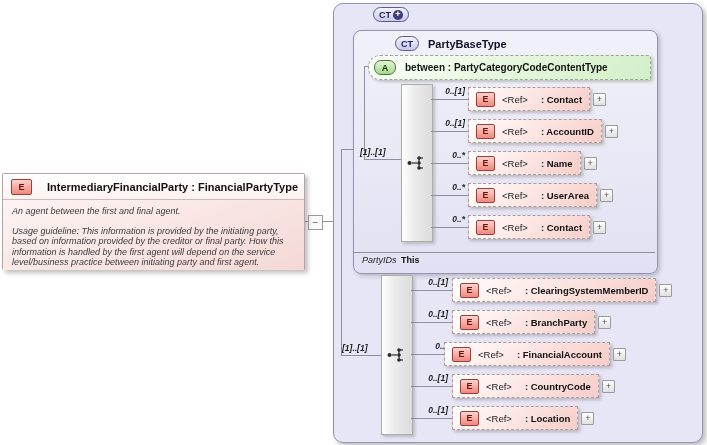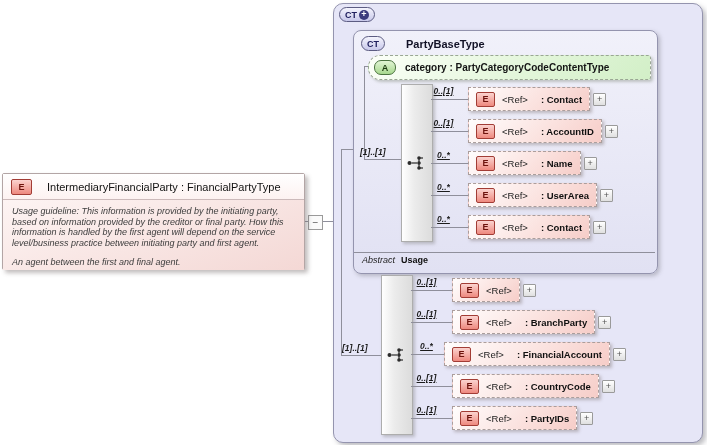--- a/index.html
+++ b/index.html
@@ -11,21 +11,21 @@
   .hline{position:absolute;height:1px;background:#8f8f9b;}
   .vline{position:absolute;width:1px;background:#8f8f9b;}
 
   
   .ct-outer{position:absolute;left:333px;top:3px;width:368px;height:438px;
     background:#e6e6f7;border:1px solid #9494ae;border-radius:10px;
     box-shadow:3px 3px 5px rgba(110,110,120,.45);}
   .ct-inner{position:absolute;left:353px;top:30px;width:303px;height:242px;
     background:linear-gradient(180deg,#f1f1fa,#e1e1f3);border:1px solid #9494ae;
     border-radius:8px;box-shadow:2px 2px 4px rgba(110,110,120,.4);}
-  .ct-header{position:absolute;display:flex;align-items:center;gap:21px;white-space:nowrap;}
+  .ct-header{position:absolute;display:flex;align-items:center;gap:9px;white-space:nowrap;margin-left:34px;}
   .ct-title{font-size:11px;font-weight:bold;color:#121226;}
   .ct-badge{display:inline-flex;align-items:center;justify-content:center;height:13px;
     padding:0 5px;border:1px solid #5c5c82;border-radius:8px;
     background:linear-gradient(180deg,#f4f4fd,#c8c8ea);color:#20205e;
     font-size:9px;font-weight:bold;}
   .ct-plus{width:10px;height:10px;border-radius:50%;background:#3c3c7e;color:#fff;
     font-size:9px;line-height:9px;display:flex;align-items:center;justify-content:center;
     margin-left:2px;font-weight:bold;}
 
   
@@ -61,38 +61,38 @@
   .plus{width:11px;height:11px;border:1px solid #9a9a9a;border-radius:1px;
     background:linear-gradient(180deg,#ffffff,#e0e0e0);color:#555;
     font-size:9px;line-height:9px;display:flex;align-items:center;justify-content:center;
     margin-left:3px;flex:none;}
   .minus{position:absolute;left:308px;top:215px;width:13px;height:13px;
     border:1px solid #9a9a9a;background:#fafafa;color:#555;font-size:10px;
     display:flex;align-items:center;justify-content:center;}
 
   .card-label{position:absolute;font-size:8.5px;font-style:italic;font-weight:bold;
     color:#1c1c1c;white-space:nowrap;}
-  .t-right{text-align:center;text-decoration:underline;}
+  .t-right{text-align:right;}
   .t-center{text-align:left;}
 
   
   .abstract-label{position:absolute;left:362px;top:255px;font-size:9px;
     font-style:italic;color:#222;}
   .abstract-value{position:absolute;left:401px;top:255px;font-size:9px;
     font-weight:bold;color:#111;}
 
   
   .left-elem{position:absolute;left:2px;top:173px;width:303px;height:97px;
     background:#fff;border:1px solid #b3a5a5;border-radius:2px;
     box-shadow:3px 3px 4px rgba(120,110,110,.45);box-sizing:border-box;}
   .left-title{display:flex;align-items:center;gap:8px;height:25px;padding:0 8px;
     border-bottom:1px solid #ccbaba;
     background:linear-gradient(180deg,#ffffff,#fdf2f1);white-space:nowrap;}
   .left-title .e-badge{width:19px;height:14px;}
-  .left-title-text{font-size:11px;font-weight:normal;color:#121212;}
+  .left-title-text{font-size:11px;font-weight:bold;color:#121212;}
   .left-anno{height:70px;padding:6px 9px 0;box-sizing:border-box;
     background:linear-gradient(160deg,#fdf4f3,#f4d8d5);
     font-size:9px;font-style:italic;color:#3c3c3c;line-height:10.5px;}
   .left-anno p{margin:0 0 9px;}
 </style>
 </head>
 <body>
 
 <div class="stage">
 
@@ -113,21 +113,21 @@
   <div class="hline" style="left:305px;top:221px;width:28px;"></div>
   <div class="minus">−</div>
 
   <div class="vline" style="left:364px;top:66px;height:93px;"></div>
   <div class="hline" style="left:364px;top:66px;width:5px;"></div>
   <div class="hline" style="left:364px;top:159px;width:37px;"></div>
   <div class="card-label t-center" style="left:360px;top:147px;width:38px;">[1]..[1]</div>
 
   <div class="attr-box">
     <span class="a-badge">A</span>
-    <span class="attr-label">category : PartyCategoryCodeContentType</span>
+    <span class="attr-label">between : PartyCategoryCodeContentType</span>
   </div>
 
   <div class="group-rect" style="left:401px;top:84px;height:156px;">
     <svg width="22" height="18" viewBox="0 0 22 18">
       <circle cx="3.5" cy="9" r="2" fill="#2b2b2b"></circle>
       <line x1="5.5" y1="9" x2="11" y2="9" stroke="#2b2b2b" stroke-width="1.2"></line>
       <line x1="13" y1="4" x2="13" y2="14" stroke="#2b2b2b" stroke-width="1.2"></line>
       <circle cx="13" cy="4" r="1.8" fill="#2b2b2b"></circle>
       <circle cx="13" cy="9" r="1.8" fill="#2b2b2b"></circle>
       <circle cx="13" cy="14" r="1.8" fill="#2b2b2b"></circle>
@@ -183,22 +183,22 @@
   <div class="elem-row" style="left:468px;top:215px;">
     <div class="elem-box">
       <span class="e-badge">E</span>
       <span class="ref">&lt;Ref&gt;</span>
       <span class="ename">: Contact</span>
     </div>
     <div class="plus">+</div>
   </div>
 
   <div class="hline" style="left:354px;top:252px;width:301px;"></div>
-  <div class="abstract-label">Abstract</div>
-  <div class="abstract-value">Usage</div>
+  <div class="abstract-label">PartyIDs</div>
+  <div class="abstract-value">This</div>
 
   <div class="hline" style="left:341px;top:149px;width:12px;"></div>
   <div class="vline" style="left:341px;top:149px;height:206px;"></div>
   <div class="hline" style="left:341px;top:355px;width:40px;"></div>
   <div class="card-label t-center" style="left:342px;top:343px;width:37px;">[1]..[1]</div>
 
   <div class="group-rect" style="left:381px;top:275px;height:158px;">
     <svg width="22" height="18" viewBox="0 0 22 18">
       <circle cx="3.5" cy="9" r="2" fill="#2b2b2b"></circle>
       <line x1="5.5" y1="9" x2="11" y2="9" stroke="#2b2b2b" stroke-width="1.2"></line>
@@ -220,20 +220,21 @@
   <div class="card-label t-right" style="left:405px;top:277px;width:43px;">0..[1]</div>
   <div class="card-label t-right" style="left:405px;top:309px;width:43px;">0..[1]</div>
   <div class="card-label t-right" style="left:405px;top:341px;width:43px;">0..*</div>
   <div class="card-label t-right" style="left:405px;top:373px;width:43px;">0..[1]</div>
   <div class="card-label t-right" style="left:405px;top:405px;width:43px;">0..[1]</div>
 
   <div class="elem-row" style="left:452px;top:278px;">
     <div class="elem-box">
       <span class="e-badge">E</span>
       <span class="ref">&lt;Ref&gt;</span>
+      <span class="ename">: ClearingSystemMemberID</span>
     </div>
     <div class="plus">+</div>
   </div>
   <div class="elem-row" style="left:452px;top:310px;">
     <div class="elem-box">
       <span class="e-badge">E</span>
       <span class="ref">&lt;Ref&gt;</span>
       <span class="ename">: BranchParty</span>
     </div>
     <div class="plus">+</div>
@@ -251,29 +252,29 @@
       <span class="e-badge">E</span>
       <span class="ref">&lt;Ref&gt;</span>
       <span class="ename">: CountryCode</span>
     </div>
     <div class="plus">+</div>
   </div>
   <div class="elem-row" style="left:452px;top:406px;">
     <div class="elem-box">
       <span class="e-badge">E</span>
       <span class="ref">&lt;Ref&gt;</span>
-      <span class="ename">: PartyIDs</span>
+      <span class="ename">: Location</span>
     </div>
     <div class="plus">+</div>
   </div>
 
   <div class="left-elem">
     <div class="left-title">
       <span class="e-badge">E</span>
       <span class="left-title-text">IntermediaryFinancialParty : FinancialPartyType</span>
     </div>
     <div class="left-anno">
+      <p>An agent between the first and final agent.</p>
       <p>Usage guideline: This information is provided by the initiating party, based on information provided by the creditor or final party. How this information is handled by the first agent will depend on the service level/business practice between initiating party and first agent.</p>
-      <p>An agent between the first and final agent.</p>
     </div>
   </div>
 
 </div>
 
 </body></html>

